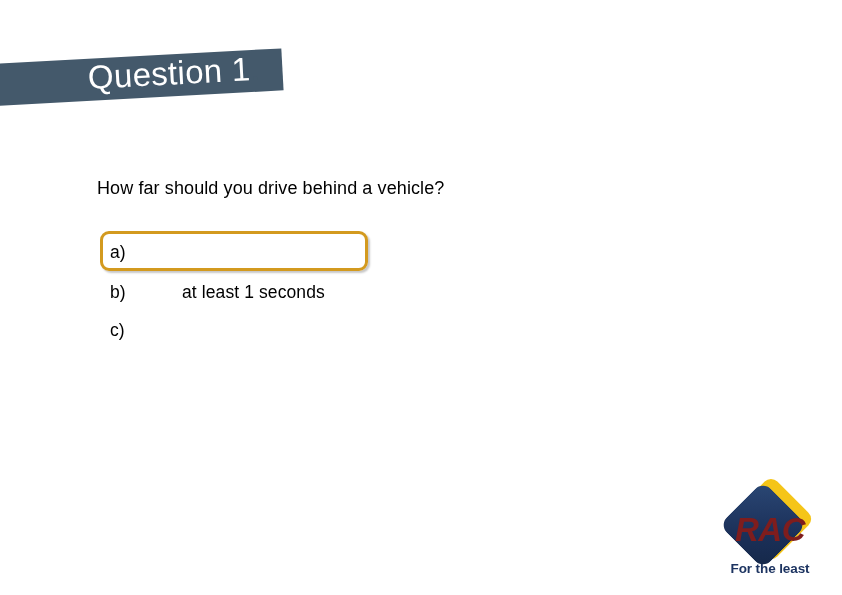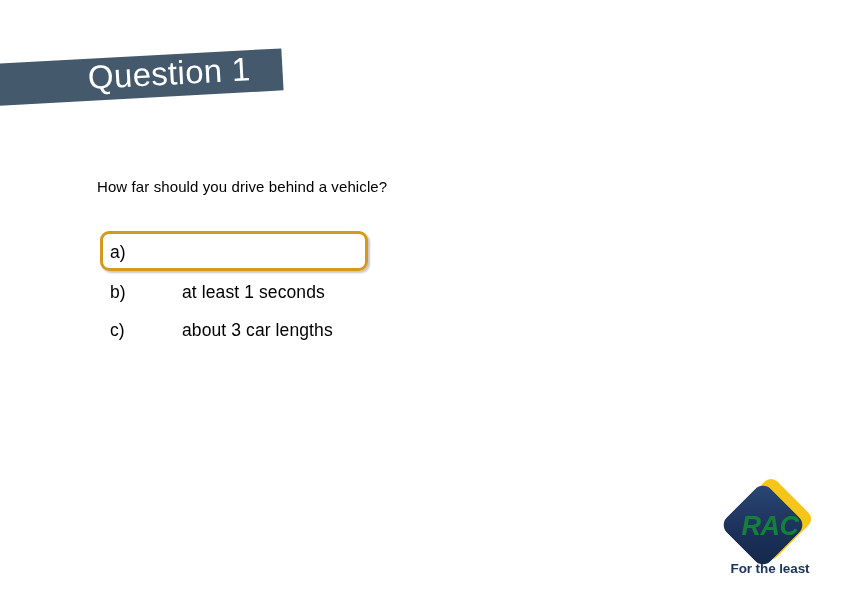--- a/index.html
+++ b/index.html
@@ -59,21 +59,21 @@
   }
   #title-text .dot {
     color: #44596B;
   }
 
   
   #question-prompt {
     position: absolute;
     left: 97px;
     top: 178px;
-    font-size: 15px;
+    font-size: 18px;
     color: #000000;
     white-space: nowrap;
     letter-spacing: 0.1px;
   }
 
   
   .option-row {
     position: absolute;
     left: 110px;
     display: flex;
@@ -138,24 +138,24 @@
     border-radius: 11px;
     transform: rotate(45deg);
     background-image: linear-gradient(135deg, #2b4875 0%, #1b3059 60%, #152849 100%);
   }
   #rac-wordmark {
     position: absolute;
     left: 0;
     top: 28px;
     width: 118px;
     text-align: center;
-    font-size: 27px;
+    font-size: 33px;
     font-weight: bold;
     font-style: italic;
-    color: #15803d;
+    color: #7f1d1d;
     letter-spacing: -0.5px;
     font-family: "Liberation Sans", sans-serif;
   }
   #rac-tagline {
     position: absolute;
     left: 0;
     top: 78px;
     width: 118px;
     text-align: center;
     font-size: 13.5px;
@@ -183,21 +183,20 @@
     <span class="option-letter">a)</span>
   </div>
 
   <div class="option-row" id="option-b-row">
     <span class="option-letter">b)</span>
     <span class="option-text">at least 1 seconds</span>
   </div>
 
   <div class="option-row" id="option-c-row">
     <span class="option-letter">c)</span>
-    <span class="option-text">about 3 car lengths</span>
   </div>
 
   <div id="rac-logo">
     <div id="rac-diamond-yellow"></div>
     <div id="rac-diamond-navy"></div>
     <div id="rac-wordmark">RAC</div>
     <div id="rac-tagline">For the least</div>
   </div>
 
 </div>

